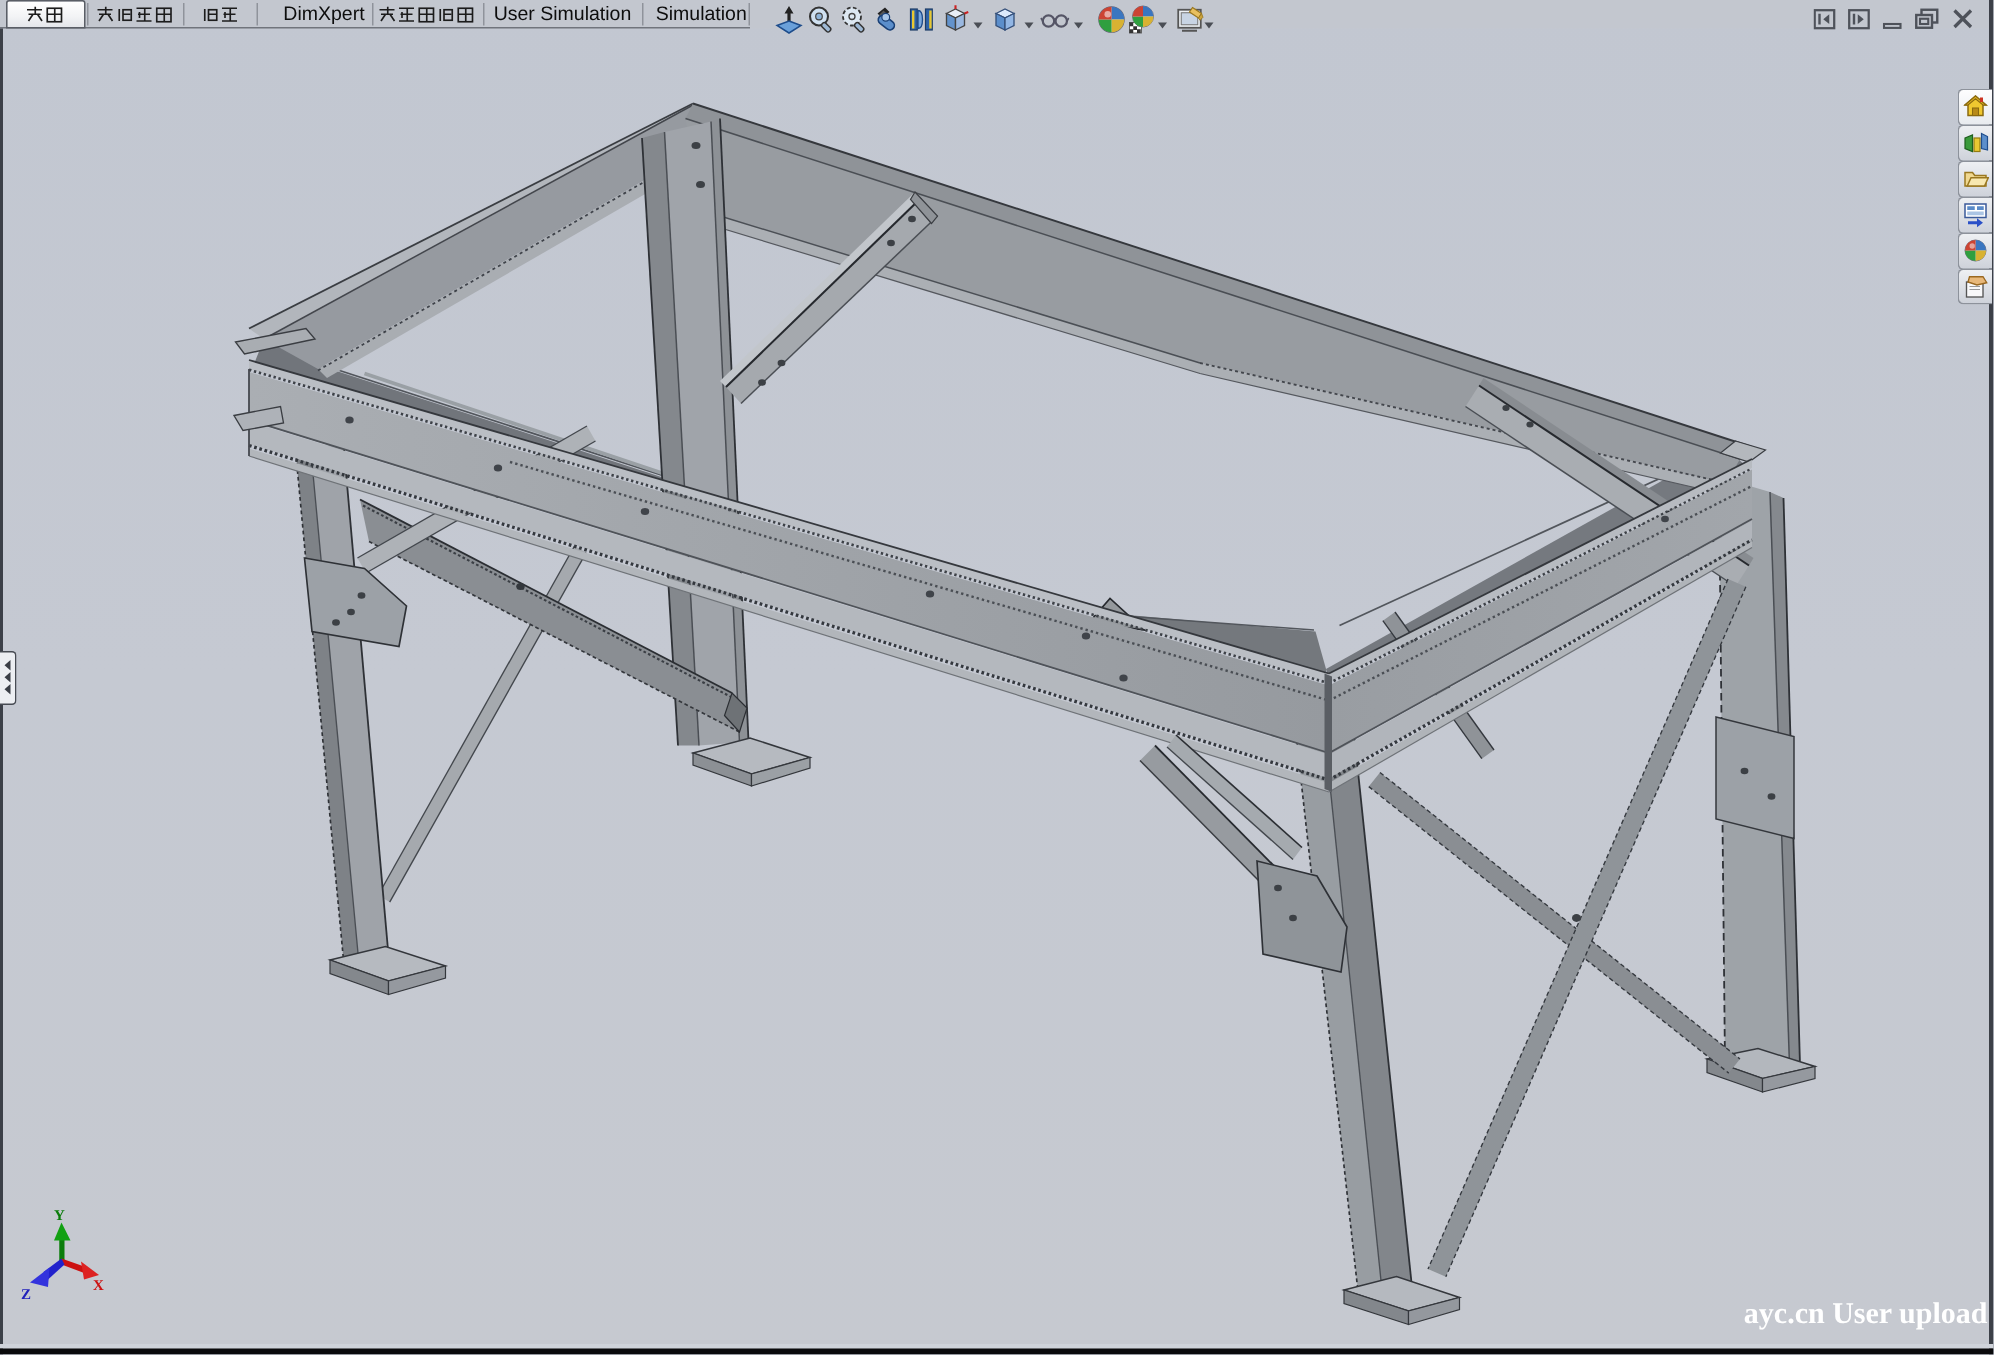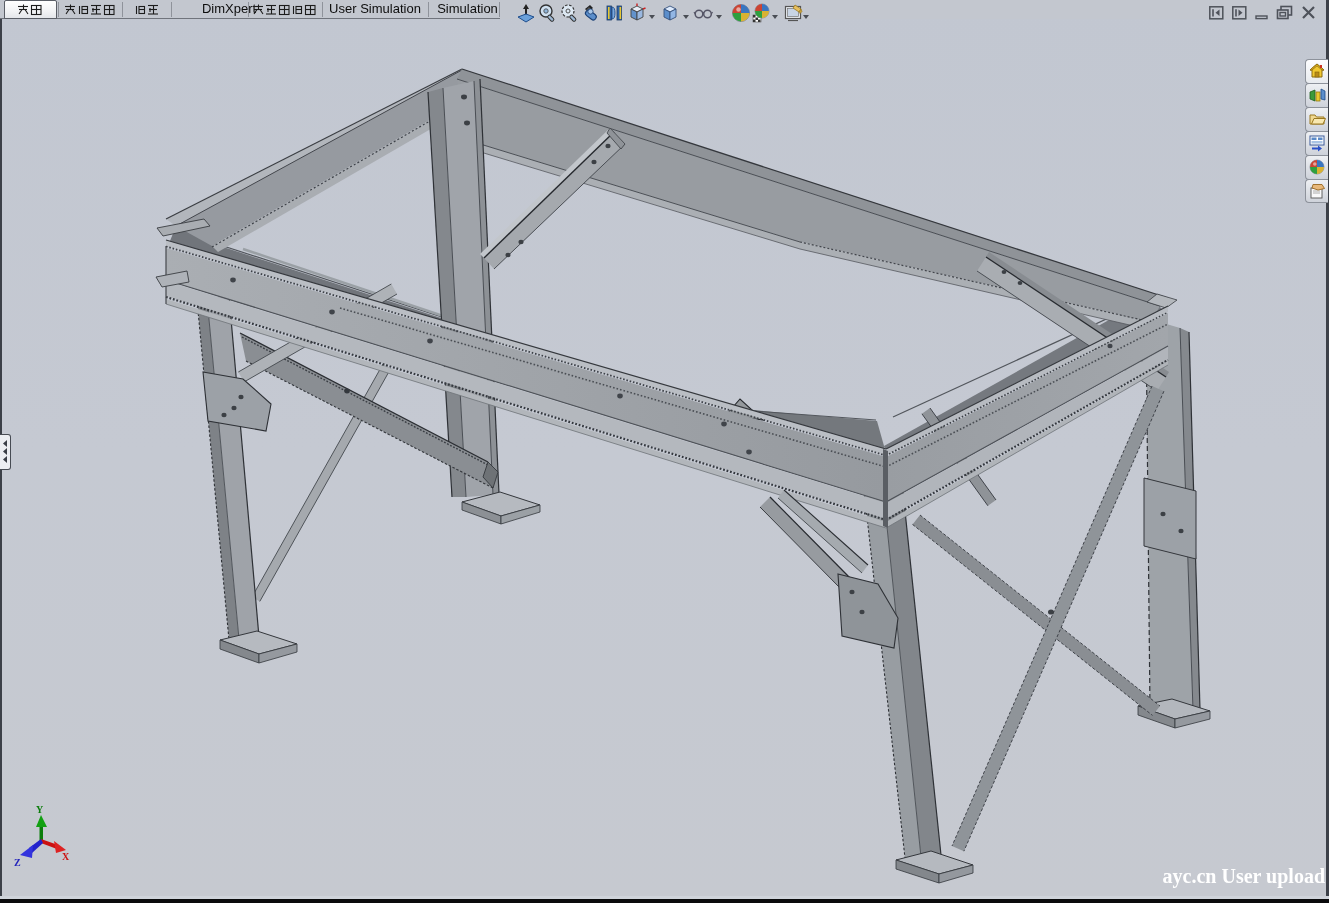--- a/index.html
+++ b/index.html
@@ -250,21 +250,21 @@
     </g>
     <g transform="translate(14,1)" stroke="#1c1c1c" stroke-width="1.1" fill="none">
       <line x1="0" y1="1.5" x2="10" y2="1.5"></line>
       <line x1="1" y1="5.5" x2="9" y2="5.5"></line>
       <line x1="0" y1="10" x2="10" y2="10"></line>
       <line x1="5.5" y1="1.5" x2="5.5" y2="10"></line>
       <line x1="2" y1="4" x2="2" y2="8"></line>
     </g>
   </svg>
 <div class="tabsep" style="left:171px"></div>
-<div class="tab" style="left:179px;width:100px">DimXpert</div>
+<div class="tab" style="left:166px;width:100px">DimXpert</div>
 <div class="tabsep" style="left:248px"></div>
 <svg style="position:absolute;left:252.0px;top:3px;z-index:9" width="65" height="13">
     <g transform="translate(1,1)" stroke="#1c1c1c" stroke-width="1.1" fill="none">
       <line x1="0" y1="2.5" x2="10" y2="2.5"></line>
       <line x1="5.5" y1="0.5" x2="5.5" y2="5.5"></line>
       <line x1="1" y1="5.5" x2="9" y2="5.5"></line>
       <line x1="4" y1="5.5" x2="1" y2="10"></line>
       <line x1="7" y1="5.5" x2="10" y2="10"></line>
     </g>
     <g transform="translate(14,1)" stroke="#1c1c1c" stroke-width="1.1" fill="none">

